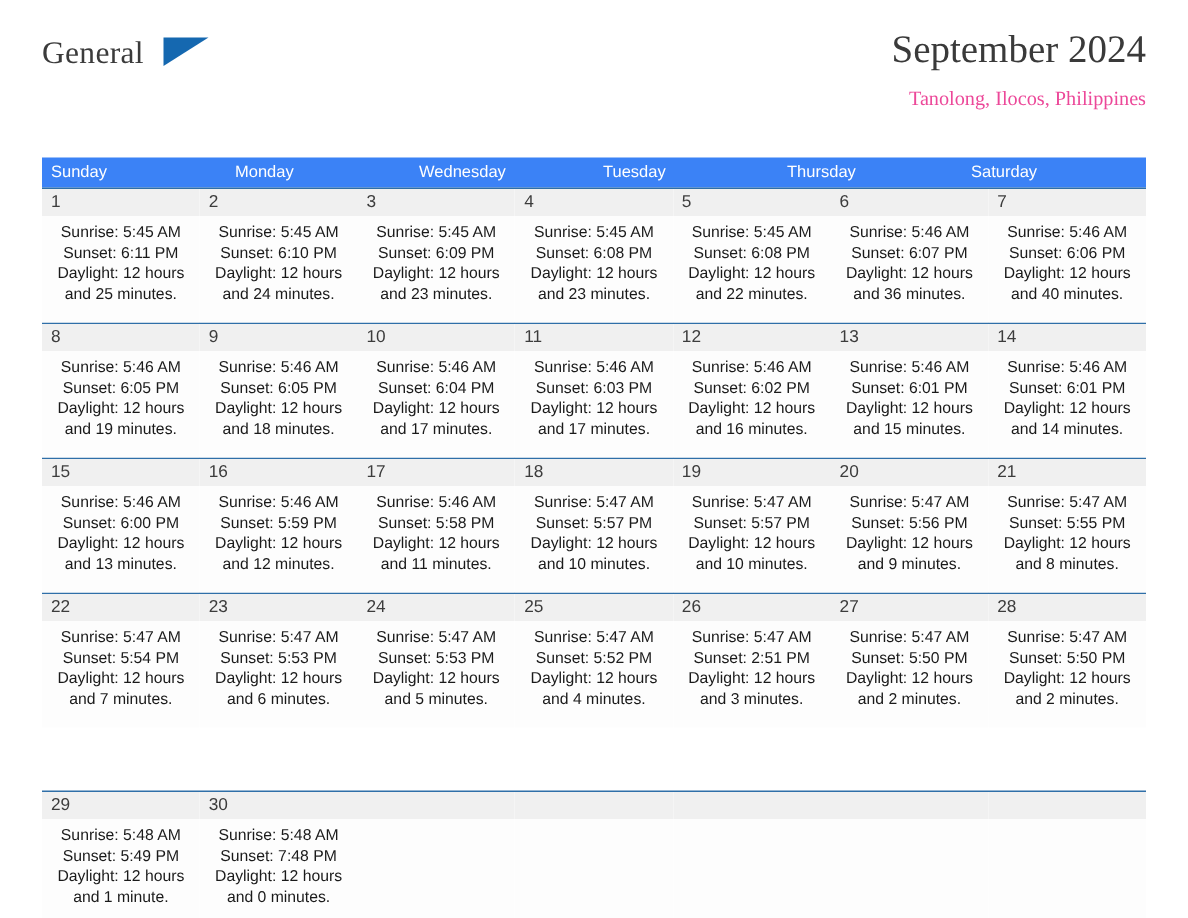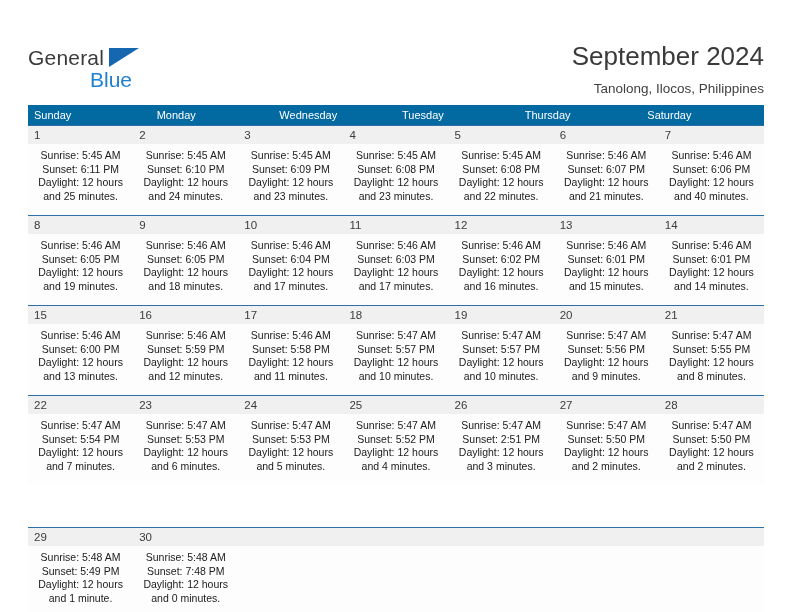--- a/index.html
+++ b/index.html
@@ -18,23 +18,24 @@
     position: relative;
     width: 792px;
     height: 612px;
     box-sizing: border-box;
   }
 
   
   .header {
     position: absolute;
     left: 28px;
-    top: 39px;
+    top: 16px;
     right: 28px;
     height: 72px;
+    font-family: Liberation Serif, serif;
   }
   .brand {
     position: absolute;
     left: 0;
     top: 6px;
     width: 220px;
   }
   .brand-row1 {
     position: relative;
     height: 26px;
@@ -70,35 +71,35 @@
   .cal-title {
     font-size: 26px;
     color: #3a3a3a;
     line-height: 34px;
     white-space: nowrap;
     margin-left: 18px;
   }
   .cal-location {
     margin-top: 7px;
     font-size: 13.5px;
-    color: #404040;
+    color: #ec4899;
     line-height: 18px;
     white-space: nowrap;
   }
 
   
   .calendar {
     position: absolute;
     left: 28px;
     top: 105px;
     width: 736px;
   }
   .dow-row {
     display: flex;
-    background: #0369a1;
+    background: #3b82f6;
     height: 20px;
   }
   .dow-cell {
     flex: 1 1 0;
     color: #ffffff;
     font-size: 11px;
     line-height: 20px;
     padding-left: 6px;
     box-sizing: border-box;
     white-space: nowrap;
@@ -143,21 +144,20 @@
 
 <div class="page">
 
   <div class="header">
 
     <div class="brand">
       <div class="brand-row1">
         <span class="brand-general">General</span>
         <span class="brand-triangle"></span>
       </div>
-      <div class="brand-row2">Blue</div>
     </div>
 
     <div class="title-block">
       <div class="cal-title">September 2024</div>
       <div class="cal-location">Tanolong, Ilocos, Philippines</div>
     </div>
 
   </div>
 
   <div class="calendar">
@@ -216,21 +216,21 @@
               <div>Daylight: 12 hours</div>
               <div>and 22 minutes.</div>
             </div>
           </div>
           <div class="day-cell">
             <div class="day-num">6</div>
             <div class="day-body">
               <div>Sunrise: 5:46 AM</div>
               <div>Sunset: 6:07 PM</div>
               <div>Daylight: 12 hours</div>
-              <div>and 21 minutes.</div>
+              <div>and 36 minutes.</div>
             </div>
           </div>
           <div class="day-cell">
             <div class="day-num">7</div>
             <div class="day-body">
               <div>Sunrise: 5:46 AM</div>
               <div>Sunset: 6:06 PM</div>
               <div>Daylight: 12 hours</div>
               <div>and 40 minutes.</div>
             </div>

